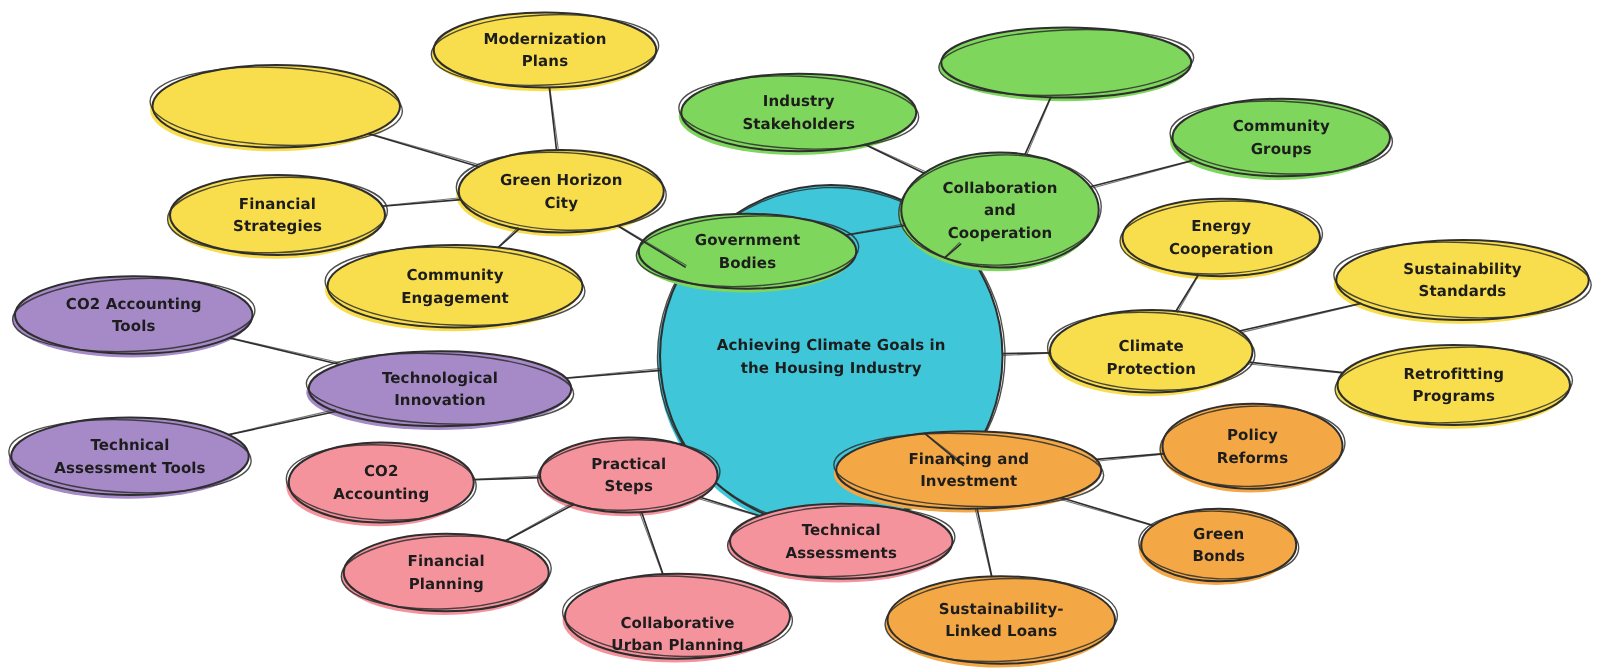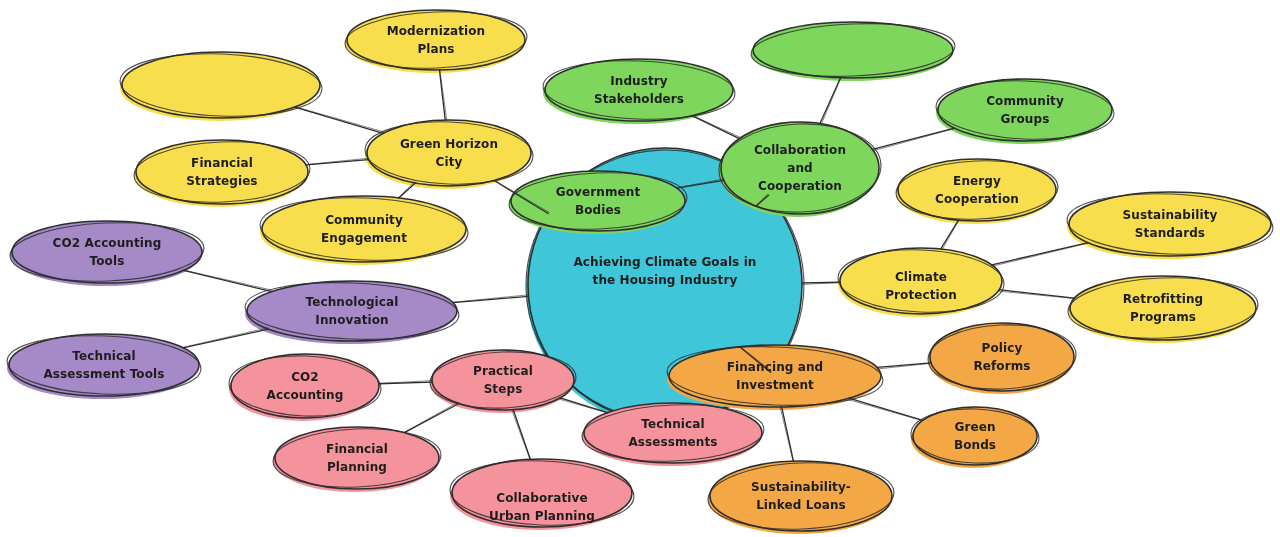--- a/index.html
+++ b/index.html
@@ -264,21 +264,21 @@
       <g>
         <line x1="848.9924960099678" y1="398.19774880299036" x2="922.8118808125549" y2="420.3435642437665" stroke="#2e2e2e" stroke-width="1.3" stroke-linecap="round"></line>
         <line x1="848.5614741816182" y1="399.6344882308221" x2="922.7041253554676" y2="420.7027491007244" stroke="#2e2e2e" stroke-width="0.9" stroke-linecap="round" opacity="0.65"></line>
       </g>
       <g>
         <line x1="781.7032231075489" y1="406.9379528040718" x2="793.4428613333097" y2="461.1208984614292" stroke="#2e2e2e" stroke-width="1.3" stroke-linecap="round"></line>
         <line x1="780.2372383975087" y1="407.25558282458053" x2="793.0763651557996" y2="461.20030596655636" stroke="#2e2e2e" stroke-width="0.9" stroke-linecap="round" opacity="0.65"></line>
       </g>
     </svg>
   <div id="labels">
-      <div class="label" style="left: 665px; top: 271px; width: 266px;">Achieving Climate Goals in
+      <div class="label" style="left: 665px; top: 285px; width: 266px;">Achieving Climate Goals in
 the Housing Industry</div>
       <div class="label" style="left: 449px; top: 153px; width: 156px;">Green Horizon
 City</div>
       <div class="label" style="left: 436px; top: 40px; width: 170px;">Modernization
 Plans</div>
       <div class="label" style="left: 222px; top: 172px; width: 164px;">Financial
 Strategies</div>
       <div class="label" style="left: 364px; top: 229px; width: 196px;">Community
 Engagement</div>
       <div class="label" style="left: 800px; top: 168px; width: 150px;">Collaboration

